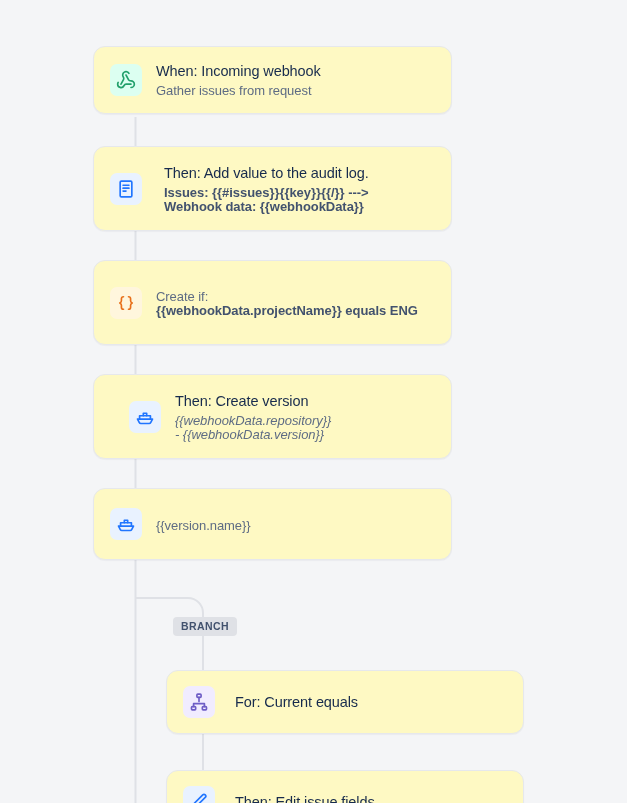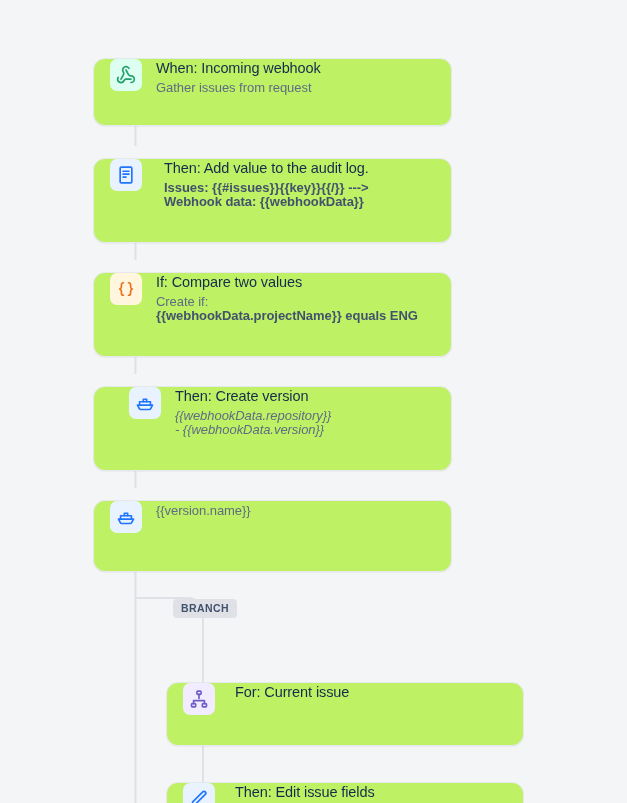--- a/index.html
+++ b/index.html
@@ -27,29 +27,28 @@
     position: absolute;
     top: 0; left: 0;
     width: 627px;
     height: 803px;
     pointer-events: none;
   }
 
   
   .card {
     position: absolute;
-    background: #bef264;
+    background: #fef9c3;
     border: 1px solid #e6e8ec;
     border-radius: 12px;
     box-sizing: border-box;
     display: flex;
-    align-items: flex-start;
+    align-items: center;
     padding: 0 16px;
     box-shadow: 0 1px 1px rgba(9, 30, 66, 0.04);
-    margin-top: 12px;
   }
 
   .card-icon {
     width: 32px;
     height: 32px;
     border-radius: 7px;
     flex: 0 0 32px;
     display: flex;
     align-items: center;
     justify-content: center;
@@ -150,21 +149,20 @@
   </div>
 
   <div class="card" style="left:93px; top:260px; width:359px; height:85px;">
     <div class="card-icon" style="background:#fff6dd;">
       <svg width="20" height="20" viewBox="0 0 24 24" fill="none" stroke="#e8701a" stroke-width="2" stroke-linecap="round" stroke-linejoin="round">
         <path d="M9 4.5c-2 0-2.5 1-2.5 2.5v2.2c0 1.4-.8 2.3-2 2.8 1.2.5 2 1.4 2 2.8V17c0 1.5.5 2.5 2.5 2.5"></path>
         <path d="M15 4.5c2 0 2.5 1 2.5 2.5v2.2c0 1.4.8 2.3 2 2.8-1.2.5-2 1.4-2 2.8V17c0 1.5-.5 2.5-2.5 2.5"></path>
       </svg>
     </div>
     <div class="card-body">
-      <div class="card-title">If: Compare two values</div>
       <div class="card-sub bold" style="max-width:290px;">
         <span class="plain">Create if:</span>
         <span>{{webhookData.projectName}} equals ENG</span>
       </div>
     </div>
   </div>
 
   <div class="card" style="left:93px; top:374px; width:359px; height:85px;padding-left:35px;">
     <div class="card-icon" style="background:#e9f2ff;">
       <svg width="20" height="20" viewBox="0 0 24 24" fill="none" stroke="#2075ff" stroke-width="2" stroke-linecap="round" stroke-linejoin="round">
@@ -185,34 +183,34 @@
         <path d="M3 14.5h18l-2.2 4.2a2 2 0 0 1-1.8 1.1H7a2 2 0 0 1-1.8-1.1L3 14.5z"></path>
         <path d="M5.5 14.5v-4h13v4"></path>
         <path d="M10 10.5v-3h4v3"></path>
       </svg>
     </div>
     <div class="card-body">
       <div class="card-sub">{{version.name}}</div>
     </div>
   </div>
 
-  <div class="branch-badge" style="left:173px; top:599px;">BRANCH</div>
+  <div class="branch-badge" style="left:173px; top:617px;">BRANCH</div>
 
   <div class="card" style="left:166px; top:670px; width:358px; height:64px;">
     <div class="card-icon" style="background:#f1ecff; margin-right:20px;">
       <svg width="20" height="20" viewBox="0 0 24 24" fill="none" stroke="#6e5dc6" stroke-width="2" stroke-linecap="round" stroke-linejoin="round">
         <rect x="9.5" y="2.5" width="5" height="4" rx="1"></rect>
         <rect x="3" y="17.5" width="5" height="4" rx="1"></rect>
         <rect x="16" y="17.5" width="5" height="4" rx="1"></rect>
         <path d="M12 6.5v5"></path>
         <path d="M5.5 17.5v-3.5h13v3.5"></path>
       </svg>
     </div>
     <div class="card-body">
-      <div class="card-title">For: Current issue</div>
+      <div class="card-title">For: Current equals</div>
     </div>
   </div>
 
   <div class="card" style="left:166px; top:770px; width:358px; height:64px;">
     <div class="card-icon" style="background:#e9f2ff; margin-right:20px;">
       <svg width="20" height="20" viewBox="0 0 24 24" fill="none" stroke="#2075ff" stroke-width="2" stroke-linecap="round" stroke-linejoin="round">
         <path d="M16.5 3.5a2.12 2.12 0 0 1 3 3L7.5 18.5l-4 1 1-4L16.5 3.5z"></path>
       </svg>
     </div>
     <div class="card-body">

